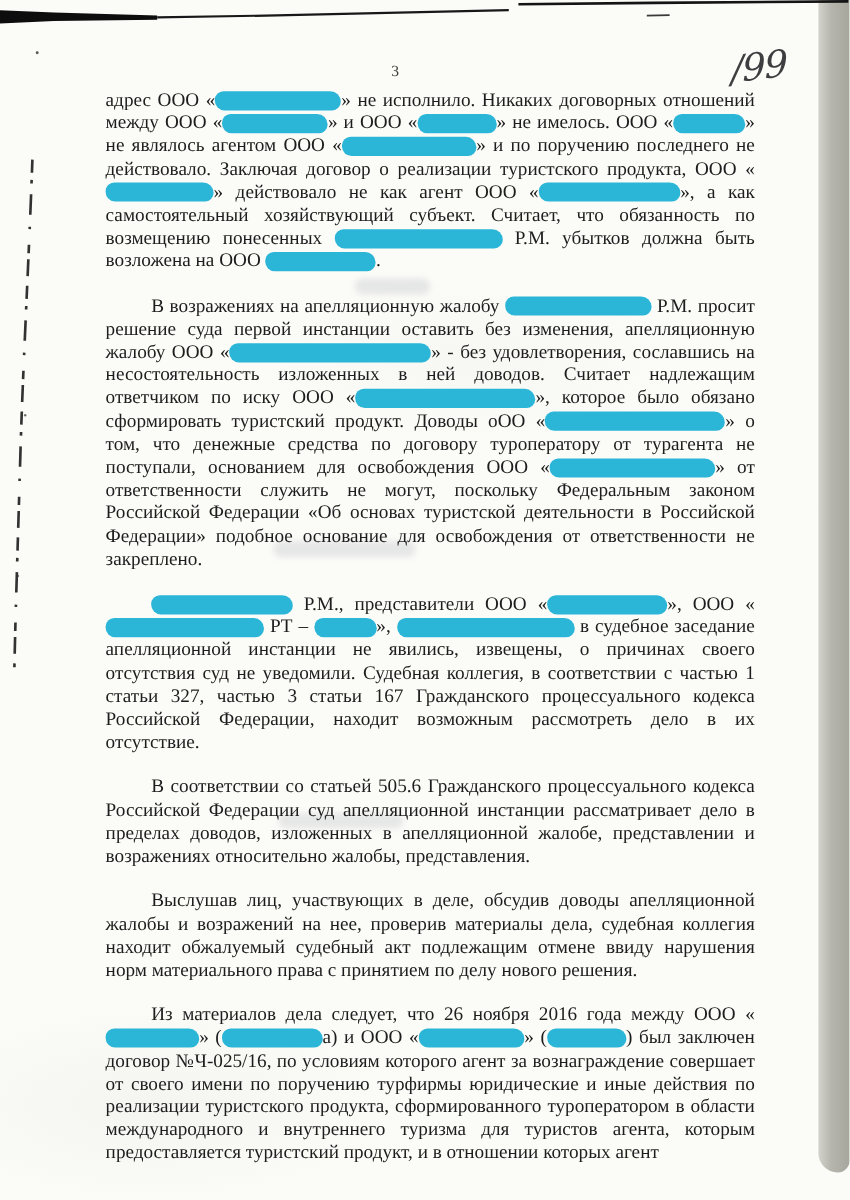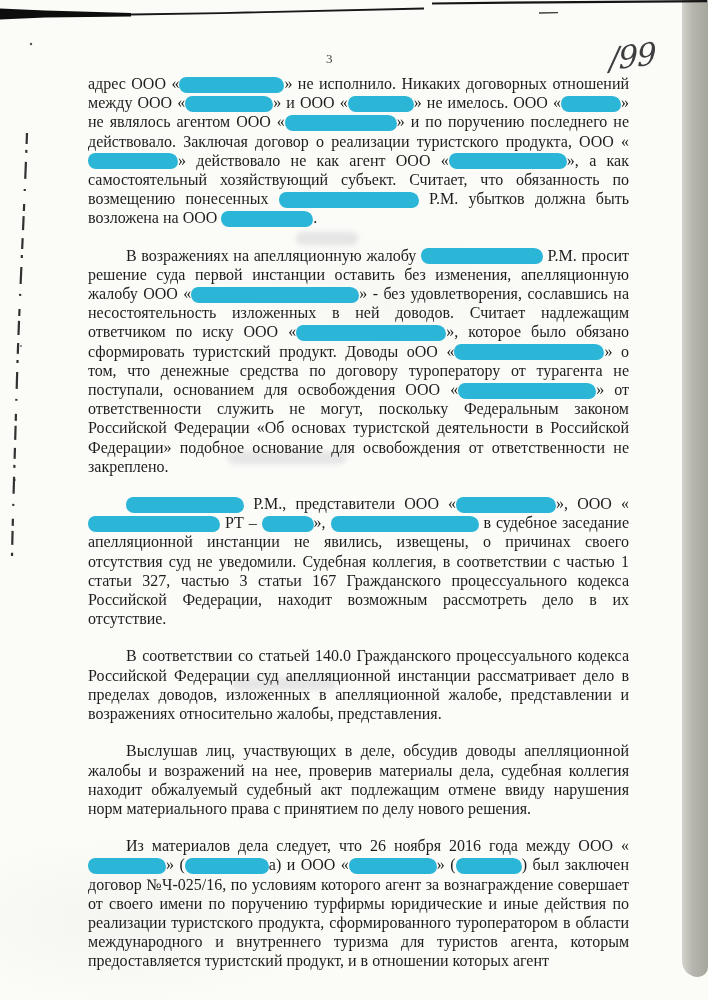--- a/index.html
+++ b/index.html
@@ -124,18 +124,18 @@
   <div class="smudge s3"></div>
 
   <div class="page-number">3</div>
 
   <div class="handwritten-mark">/99</div>
 
   <div class="doc-body">
       <p class="para"><span>адрес ООО «</span><span class="redaction" style="width: 105px;"></span><span>» не исполнило. Никаких договорных отношений между ООО «</span><span class="redaction" style="width: 88px;"></span><span>» и ООО «</span><span class="redaction" style="width: 66px;"></span><span>» не имелось. ООО «</span><span class="redaction" style="width: 60px;"></span><span>» не являлось агентом ООО «</span><span class="redaction" style="width: 112px;"></span><span>» и по поручению последнего не действовало. Заключая договор о реализации туристского продукта, ООО «</span><span class="redaction" style="width: 90px;"></span><span>» действовало не как агент ООО «</span><span class="redaction" style="width: 118px;"></span><span>», а как самостоятельный хозяйствующий субъект. Считает, что обязанность по возмещению понесенных </span><span class="redaction" style="width: 140px;"></span><span> Р.М. убытков должна быть возложена на ООО </span><span class="redaction" style="width: 92px;"></span><span>.</span></p>
       <p class="para indent"><span>В возражениях на апелляционную жалобу </span><span class="redaction" style="width: 122px;"></span><span> Р.М. просит решение суда первой инстанции оставить без изменения, апелляционную жалобу ООО «</span><span class="redaction" style="width: 168px;"></span><span>» - без удовлетворения, сославшись на несостоятельность изложенных в ней доводов. Считает надлежащим ответчиком по иску ООО «</span><span class="redaction" style="width: 150px;"></span><span>», которое было обязано сформировать туристский продукт. Доводы оОО «</span><span class="redaction" style="width: 150px;"></span><span>» о том, что денежные средства по договору туроператору от турагента не поступали, основанием для освобождения ООО «</span><span class="redaction" style="width: 138px;"></span><span>» от ответственности служить не могут, поскольку Федеральным законом Российской Федерации «Об основах туристской деятельности в Российской Федерации» подобное основание для освобождения от ответственности не закреплено.</span></p>
       <p class="para indent"><span class="redaction" style="width: 118px;"></span><span> Р.М., представители ООО «</span><span class="redaction" style="width: 100px;"></span><span>», ООО «</span><span class="redaction" style="width: 132px;"></span><span> РТ – </span><span class="redaction" style="width: 52px;"></span><span>», </span><span class="redaction" style="width: 148px;"></span><span> в судебное заседание апелляционной инстанции не явились, извещены, о причинах своего отсутствия суд не уведомили. Судебная коллегия, в соответствии с частью 1 статьи 327, частью 3 статьи 167 Гражданского процессуального кодекса Российской Федерации, находит возможным рассмотреть дело в их отсутствие.</span></p>
-      <p class="para indent"><span>В соответствии со статьей 140.0 Гражданского процессуального кодекса Российской Федерации суд апелляционной инстанции рассматривает дело в пределах доводов, изложенных в апелляционной жалобе, представлении и возражениях относительно жалобы, представления.</span></p>
+      <p class="para indent"><span>В соответствии со статьей 505.6 Гражданского процессуального кодекса Российской Федерации суд апелляционной инстанции рассматривает дело в пределах доводов, изложенных в апелляционной жалобе, представлении и возражениях относительно жалобы, представления.</span></p>
       <p class="para indent"><span>Выслушав лиц, участвующих в деле, обсудив доводы апелляционной жалобы и возражений на нее, проверив материалы дела, судебная коллегия находит обжалуемый судебный акт подлежащим отмене ввиду нарушения норм материального права с принятием по делу нового решения.</span></p>
       <p class="para indent"><span>Из материалов дела следует, что 26 ноября 2016 года между ООО «</span><span class="redaction" style="width: 78px;"></span><span>» (</span><span class="redaction" style="width: 84px;"></span><span>а) и ООО «</span><span class="redaction" style="width: 88px;"></span><span>» (</span><span class="redaction" style="width: 66px;"></span><span>) был заключен договор №Ч-025/16, по условиям которого агент за вознаграждение совершает от своего имени по поручению турфирмы юридические и иные действия по реализации туристского продукта, сформированного туроператором в области международного и внутреннего туризма для туристов агента, которым предоставляется туристский продукт, и в отношении которых агент</span></p>
     </div>
 
 </div>
 
 </body></html>

